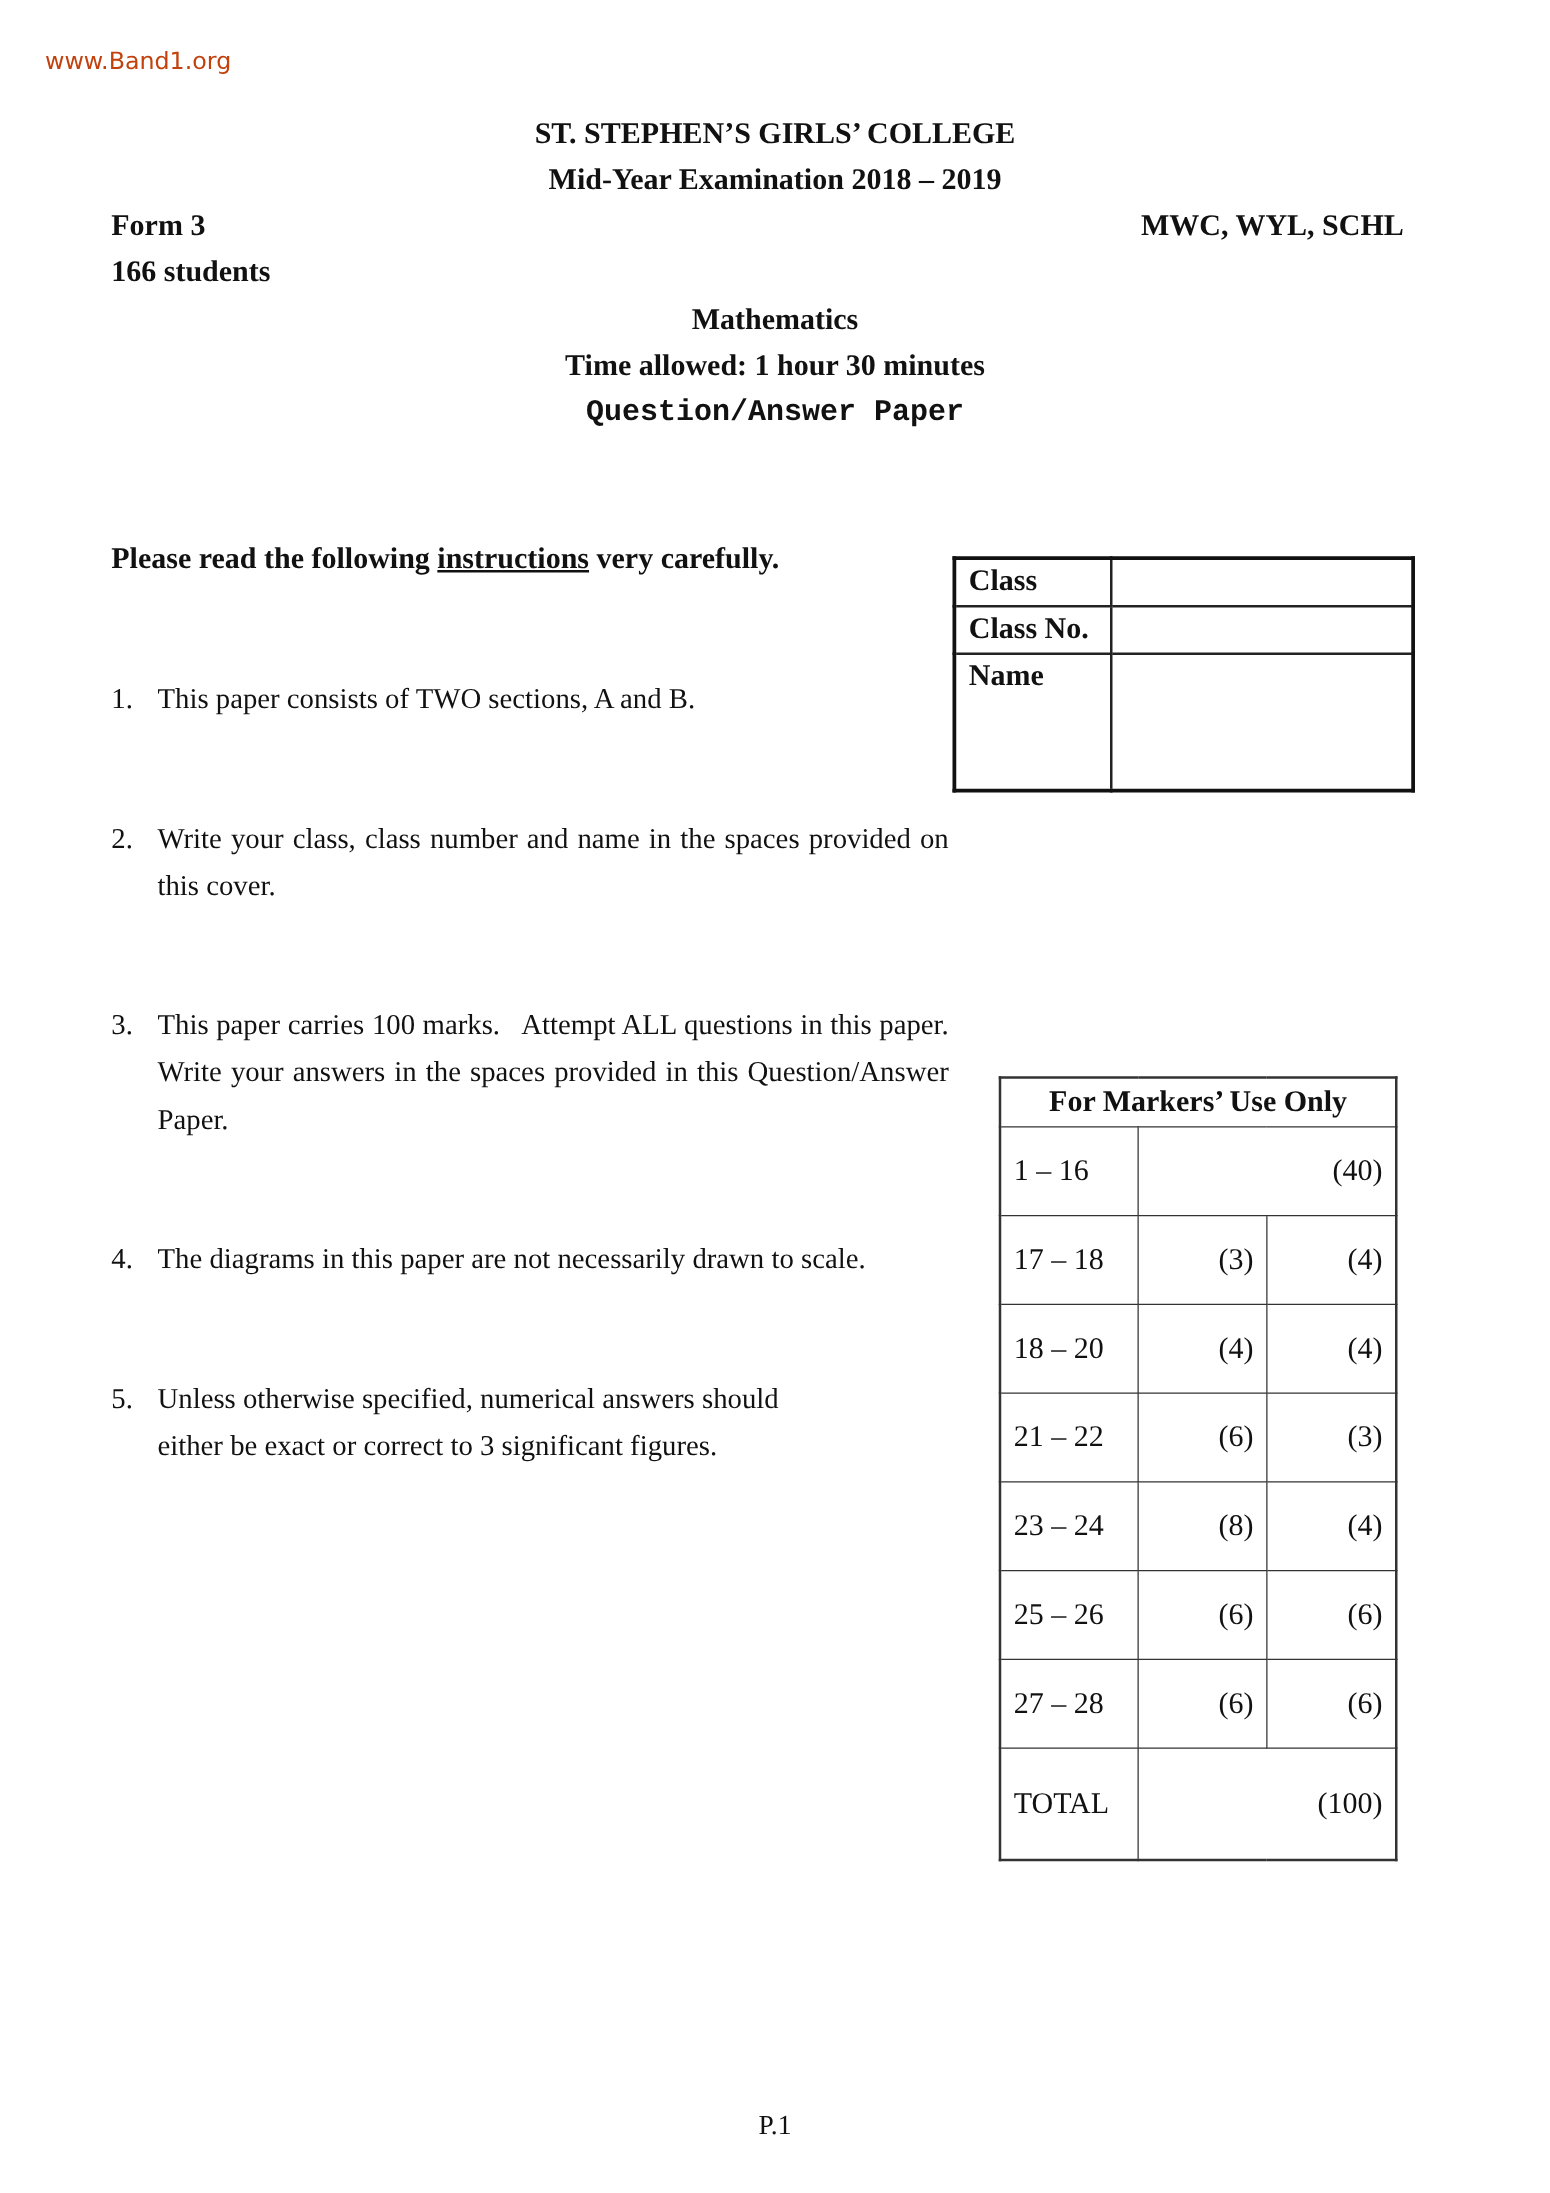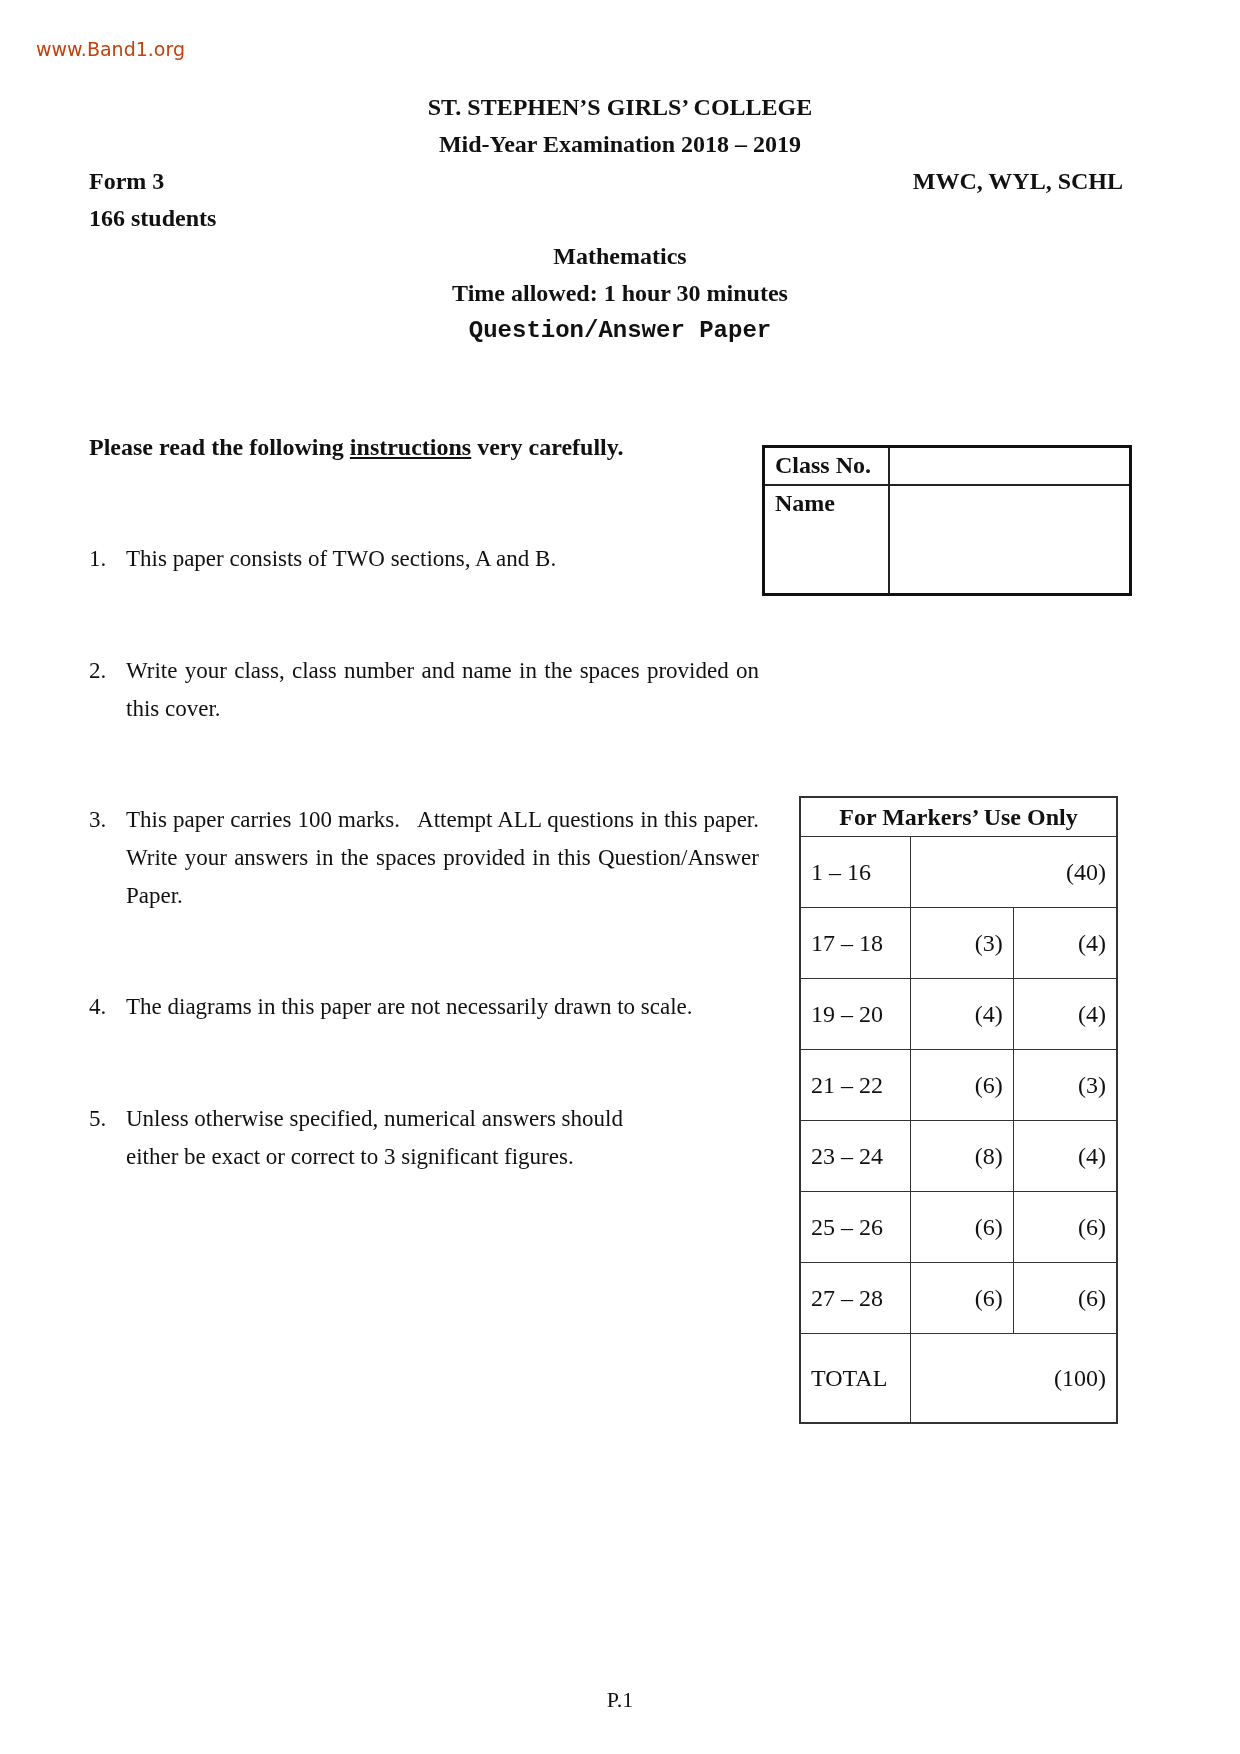--- a/index.html
+++ b/index.html
@@ -11,21 +11,21 @@
   .bold { font-weight:bold; font-size:24px; }
   .instr-head { left:89px; top:434px; font-size:24px; font-weight:bold; }
   .instr-head u { text-decoration:underline; }
   .item { left:89px; width:670px; font-size:23px; line-height:38px; }
   .item .num { position:absolute; left:0; top:0; }
   .item .txt { margin-left:37px; text-align:justify; text-align-last:left; }
   table { border-collapse:collapse; }
   .info { left:762px; top:445px; width:370px; border:3px solid #111; }
   .info td { border:2px solid #222; font-weight:bold; font-size:24px; padding:4px 10px; vertical-align:top; }
   .info td.lbl { width:103px; }
-  .marks { left:799px; top:796px; width:319px; border:2px solid #333; }
+  .marks { left:799px; top:861px; width:319px; border:2px solid #333; }
   .marks td { border:1.5px solid #333; font-size:24px; height:70px; padding:0 10px; }
   .marks td.hdr { text-align:center; font-weight:bold; height:38px; }
   .marks td.rng { font-weight:normal; width:89px;margin-left:28px; }
   .marks td.val { text-align:right; }
   .footer { left:0; width:1240px; top:1687px; text-align:center; font-size:22px; }
 </style>
 </head>
 <body>
 
 <div class="abs watermark">www.Band1.org</div>
@@ -60,20 +60,24 @@
   <div class="txt">The diagrams in this paper are not necessarily drawn to scale.</div>
 </div>
 <div class="abs item" style="top:1100px; width:720px;">
   <span class="num">5.</span>
   <div class="txt">Unless otherwise specified, numerical answers should</div>
   <div class="txt">either be exact or correct to 3 significant figures.</div>
 </div>
 
 <table class="abs info">
   <tbody>
+      <tr style="height:38px;">
+    <td class="lbl">Class</td>
+    <td></td>
+  </tr>
   <tr style="height:38px;">
     <td class="lbl">Class No.</td>
     <td></td>
   </tr>
   <tr style="height:110px;">
     <td class="lbl">Name</td>
     <td></td>
   </tr>
 </tbody>
   </table>
@@ -86,21 +90,21 @@
   <tr>
     <td class="rng">1 – 16</td>
     <td class="val" colspan="2">(40)</td>
   </tr>
   <tr>
     <td class="rng">17 – 18</td>
     <td class="val">(3)</td>
     <td class="val">(4)</td>
   </tr>
   <tr>
-    <td class="rng">19 – 20</td>
+    <td class="rng">18 – 20</td>
     <td class="val">(4)</td>
     <td class="val">(4)</td>
   </tr>
   <tr>
     <td class="rng">21 – 22</td>
     <td class="val">(6)</td>
     <td class="val">(3)</td>
   </tr>
   <tr>
     <td class="rng">23 – 24</td>

